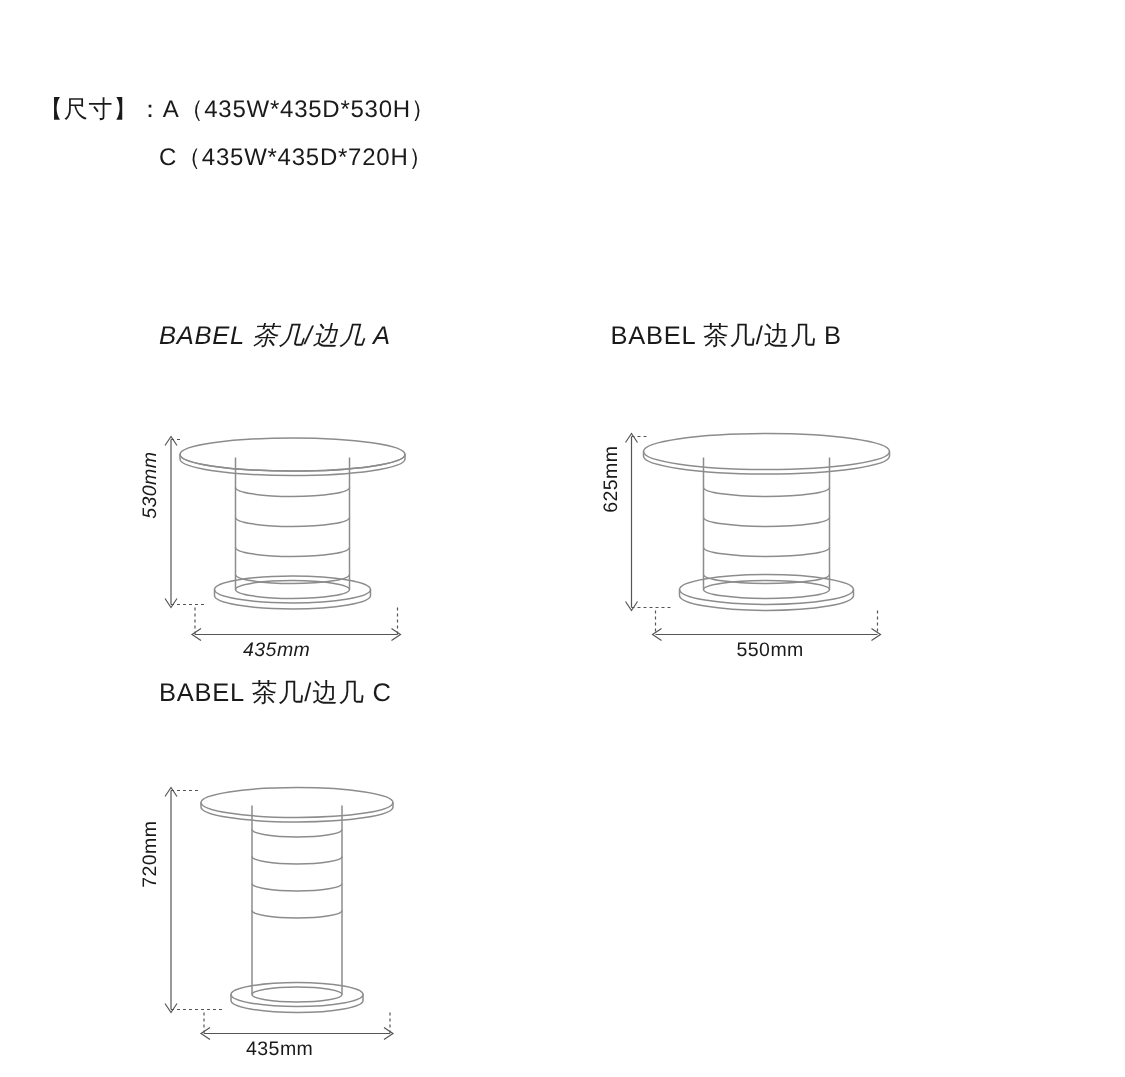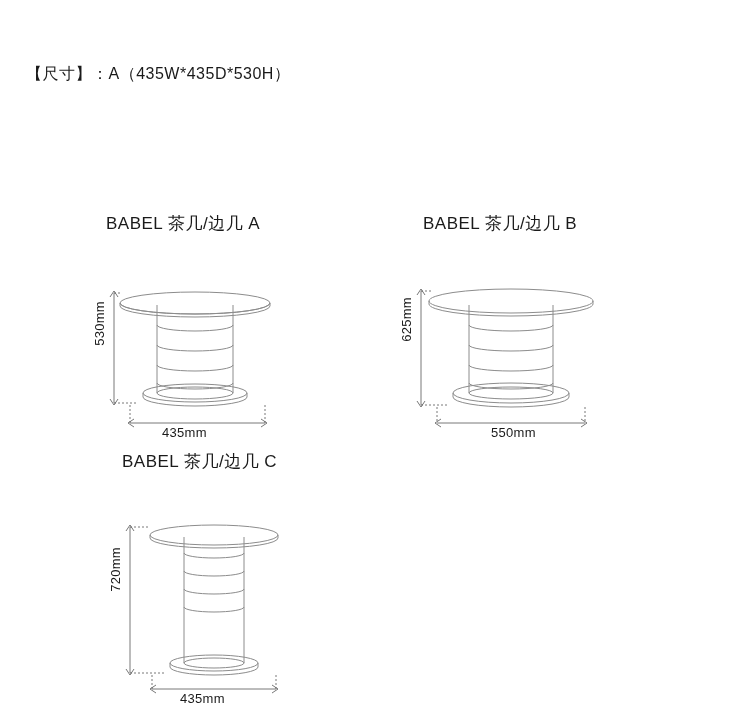--- a/index.html
+++ b/index.html
@@ -54,39 +54,40 @@
     position: absolute;
     font-size: 13px;
     letter-spacing: 0.3px;
     color: #1a1a1a;
     white-space: nowrap;
     text-align: right;
   }
   svg { display: block; }
 
   
-  #diagram-a { left: 100px; top: 212px; }
+  #diagram-a { left: 100px; top: 212px; font-style: italic; }
   #diagram-a .diagram-title { margin-left: 6px; }
   #diagram-a .drawing { margin-top: 18px; }
 
   
   #diagram-b { left: 407px; top: 212px; }
-  #diagram-b .diagram-title { margin-left: 16px; }
+  #diagram-b .diagram-title { margin-left: 0; }
   #diagram-b .drawing { margin-top: 18px; }
 
   
-  #diagram-c { left: 100px; top: 450px; margin-left: 16px; }
+  #diagram-c { left: 100px; top: 450px; }
   #diagram-c .diagram-title { margin-left: 6px; }
   #diagram-c .drawing { margin-top: 18px; }
 </style>
 </head>
 <body>
 
 <div class="spec-block">
   <div class="spec-line-1">【尺寸】：A（435W*435D*530H）</div>
+  <div class="spec-line-3">C（435W*435D*720H）</div>
 </div>
 
 <div class="diagram" id="diagram-a">
   <div class="diagram-title">BABEL 茶几/边几 A</div>
   <div class="drawing">
     <svg width="220" height="185" viewBox="0 0 220 185">
       <g fill="none" stroke="#8c8c8c" stroke-width="1">
 
         <ellipse cx="95" cy="50" rx="75" ry="11"></ellipse>
         <path d="M20 50 a75 11 0 0 0 150 0"></path>

